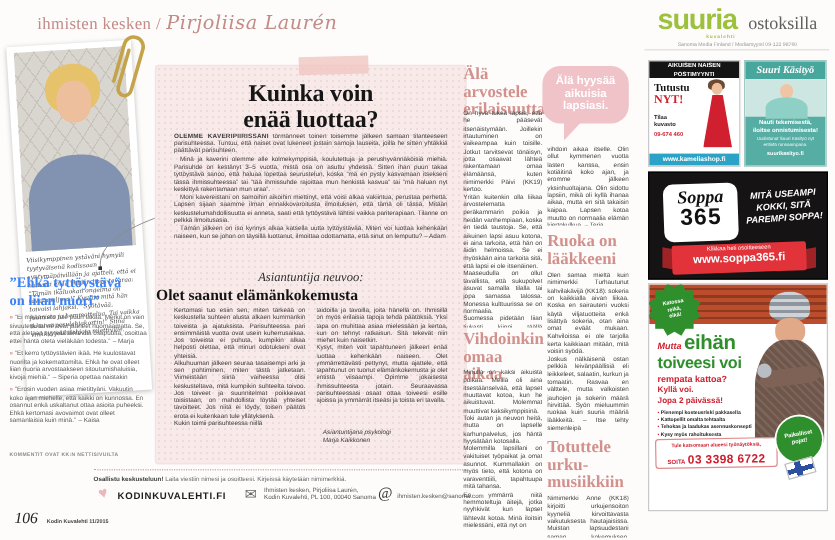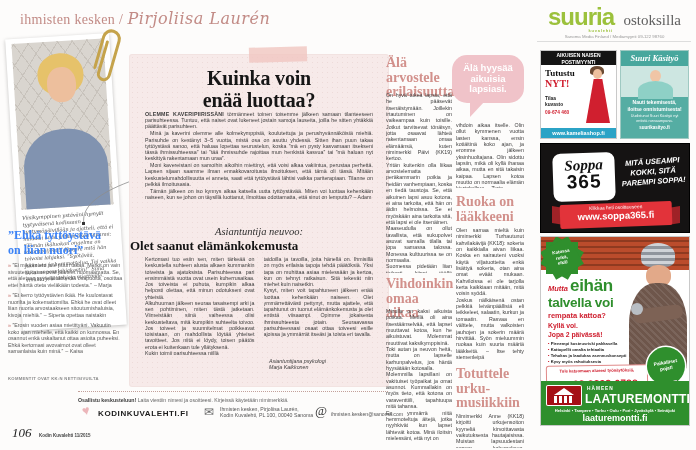--- a/index.html
+++ b/index.html
@@ -3,21 +3,21 @@
 <meta charset="utf-8">
 <style>
 *{margin:0;padding:0;box-sizing:border-box}
 html,body{background:#e9e7e4}
 .spread{position:relative;width:696px;height:450px;background:#fdfcfb;overflow:hidden;
   font-family:"Liberation Sans",sans-serif;color:#3c3c3c}
 .abs{position:absolute}
 .pre{white-space:pre-line}
 .just{text-align:justify}
 
-.lheader{left:20px;top:9px;color:#c28b86;white-space:nowrap}
+.lheader{left:31px;top:9px;color:#c28b86;white-space:nowrap}
 .lkicker{font-family:"Liberation Serif",serif;font-size:14px;letter-spacing:.3px}
 .lauthor{font-family:"DejaVu Serif",serif;font-style:italic;font-size:16px;letter-spacing:.5px}
 
 .photo-card{left:14px;top:36px;width:104px;height:292px;background:#fff;padding:5px 6px;
   box-shadow:0 1px 4px rgba(0,0,0,.25);transform:rotate(-3.5deg)}
 .photo{position:relative;width:100%;height:166px;overflow:hidden;background:#d9d5cf;
   background-image:repeating-linear-gradient(55deg,#c8c3bc 0 1px,transparent 1px 12px),
                    repeating-linear-gradient(-55deg,#c8c3bc 0 1px,transparent 1px 12px)}
 .hair{position:absolute;left:24px;top:12px;width:46px;height:42px;background:#e6c26a;border-radius:50% 50% 46% 46%}
 .face{position:absolute;left:33px;top:26px;width:29px;height:35px;background:#edbf9d;border-radius:46%}
@@ -340,42 +340,32 @@
         <i></i>
         <i></i>
         <i></i>
       <div class="burst-txt">Katossa
 reikä,
 eikä!</div>
     </div>
     <div class="hl1">
       <span class="hl-mutta">Mutta</span><span class="hl-eihan">eihän</span>
     </div>
-    <div class="hl2">talvella voi</div>
+    <div class="hl2">toiveesi voi</div>
     <div class="hl3">rempata kattoa?</div>
     <div class="dsub pre">Kyllä voi.
 Jopa 2 päivässä!</div>
     <div class="dbullets">
       <div>Pienempi kosteusriski pakkasella</div>
       <div>Kattopellit omalta tehtaalta</div>
       <div>Tehokas ja laadukas asennuskonsepti</div>
       <div>Kysy myös rahoituksesta</div>
     </div>
     <div class="cta">
       <div class="cta-line">Tule katsomaan alueesi työnäytöksiä,</div>
       <div><span class="cta-call">SOITA</span><span class="cta-phone">03 3398 6722</span></div>
     </div>
     <div class="badge pre">Paikalliset
 pojat!</div>
     <div class="flag"></div>
-    <div class="band">
-      <div class="lr-logo">
-        <div class="lr-roof"></div>
-        <div class="lr-wall"></div>
-      </div>
-      <div class="brand-top">HÄMEEN</div>
-      <div class="brand">LAATUREMONTTI</div>
-      <div class="cities">Helsinki • Tampere • Turku • Oulu • Pori • Jyväskylä • Seinäjoki</div>
-      <div class="burl">laaturemontti.fi</div>
-    </div>
   </div>
 
 </div>
 
 </body></html>

